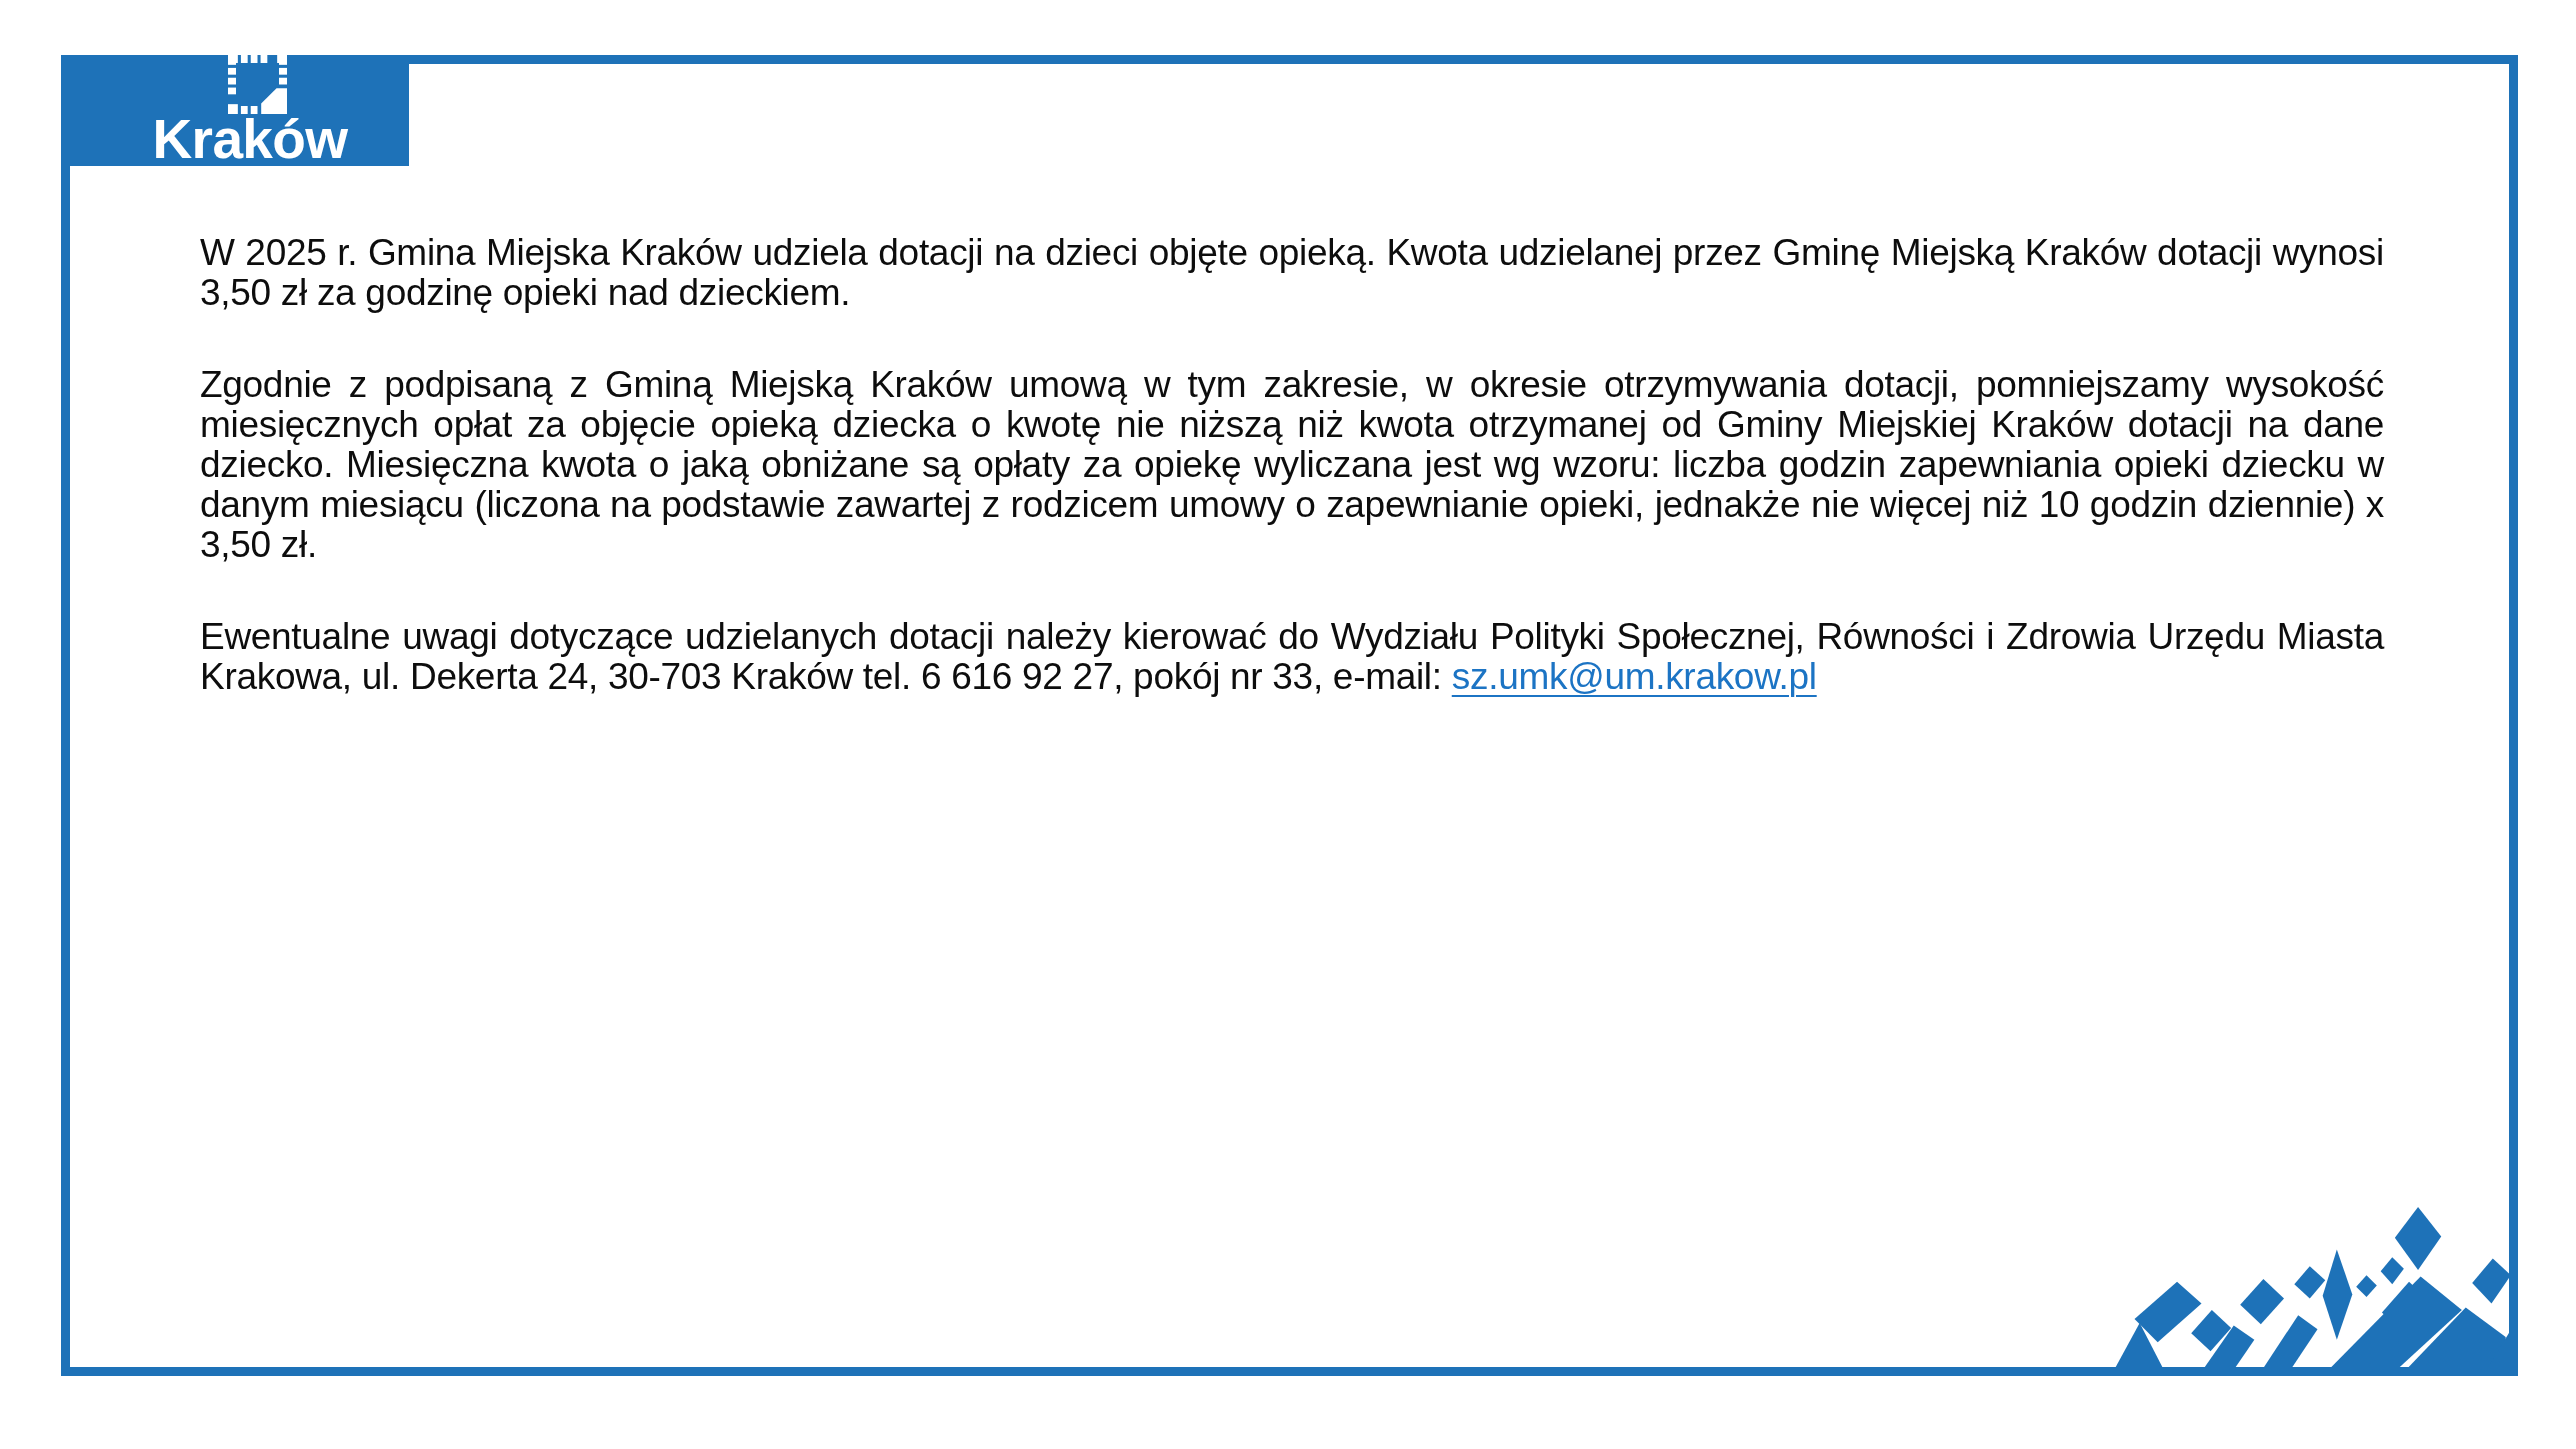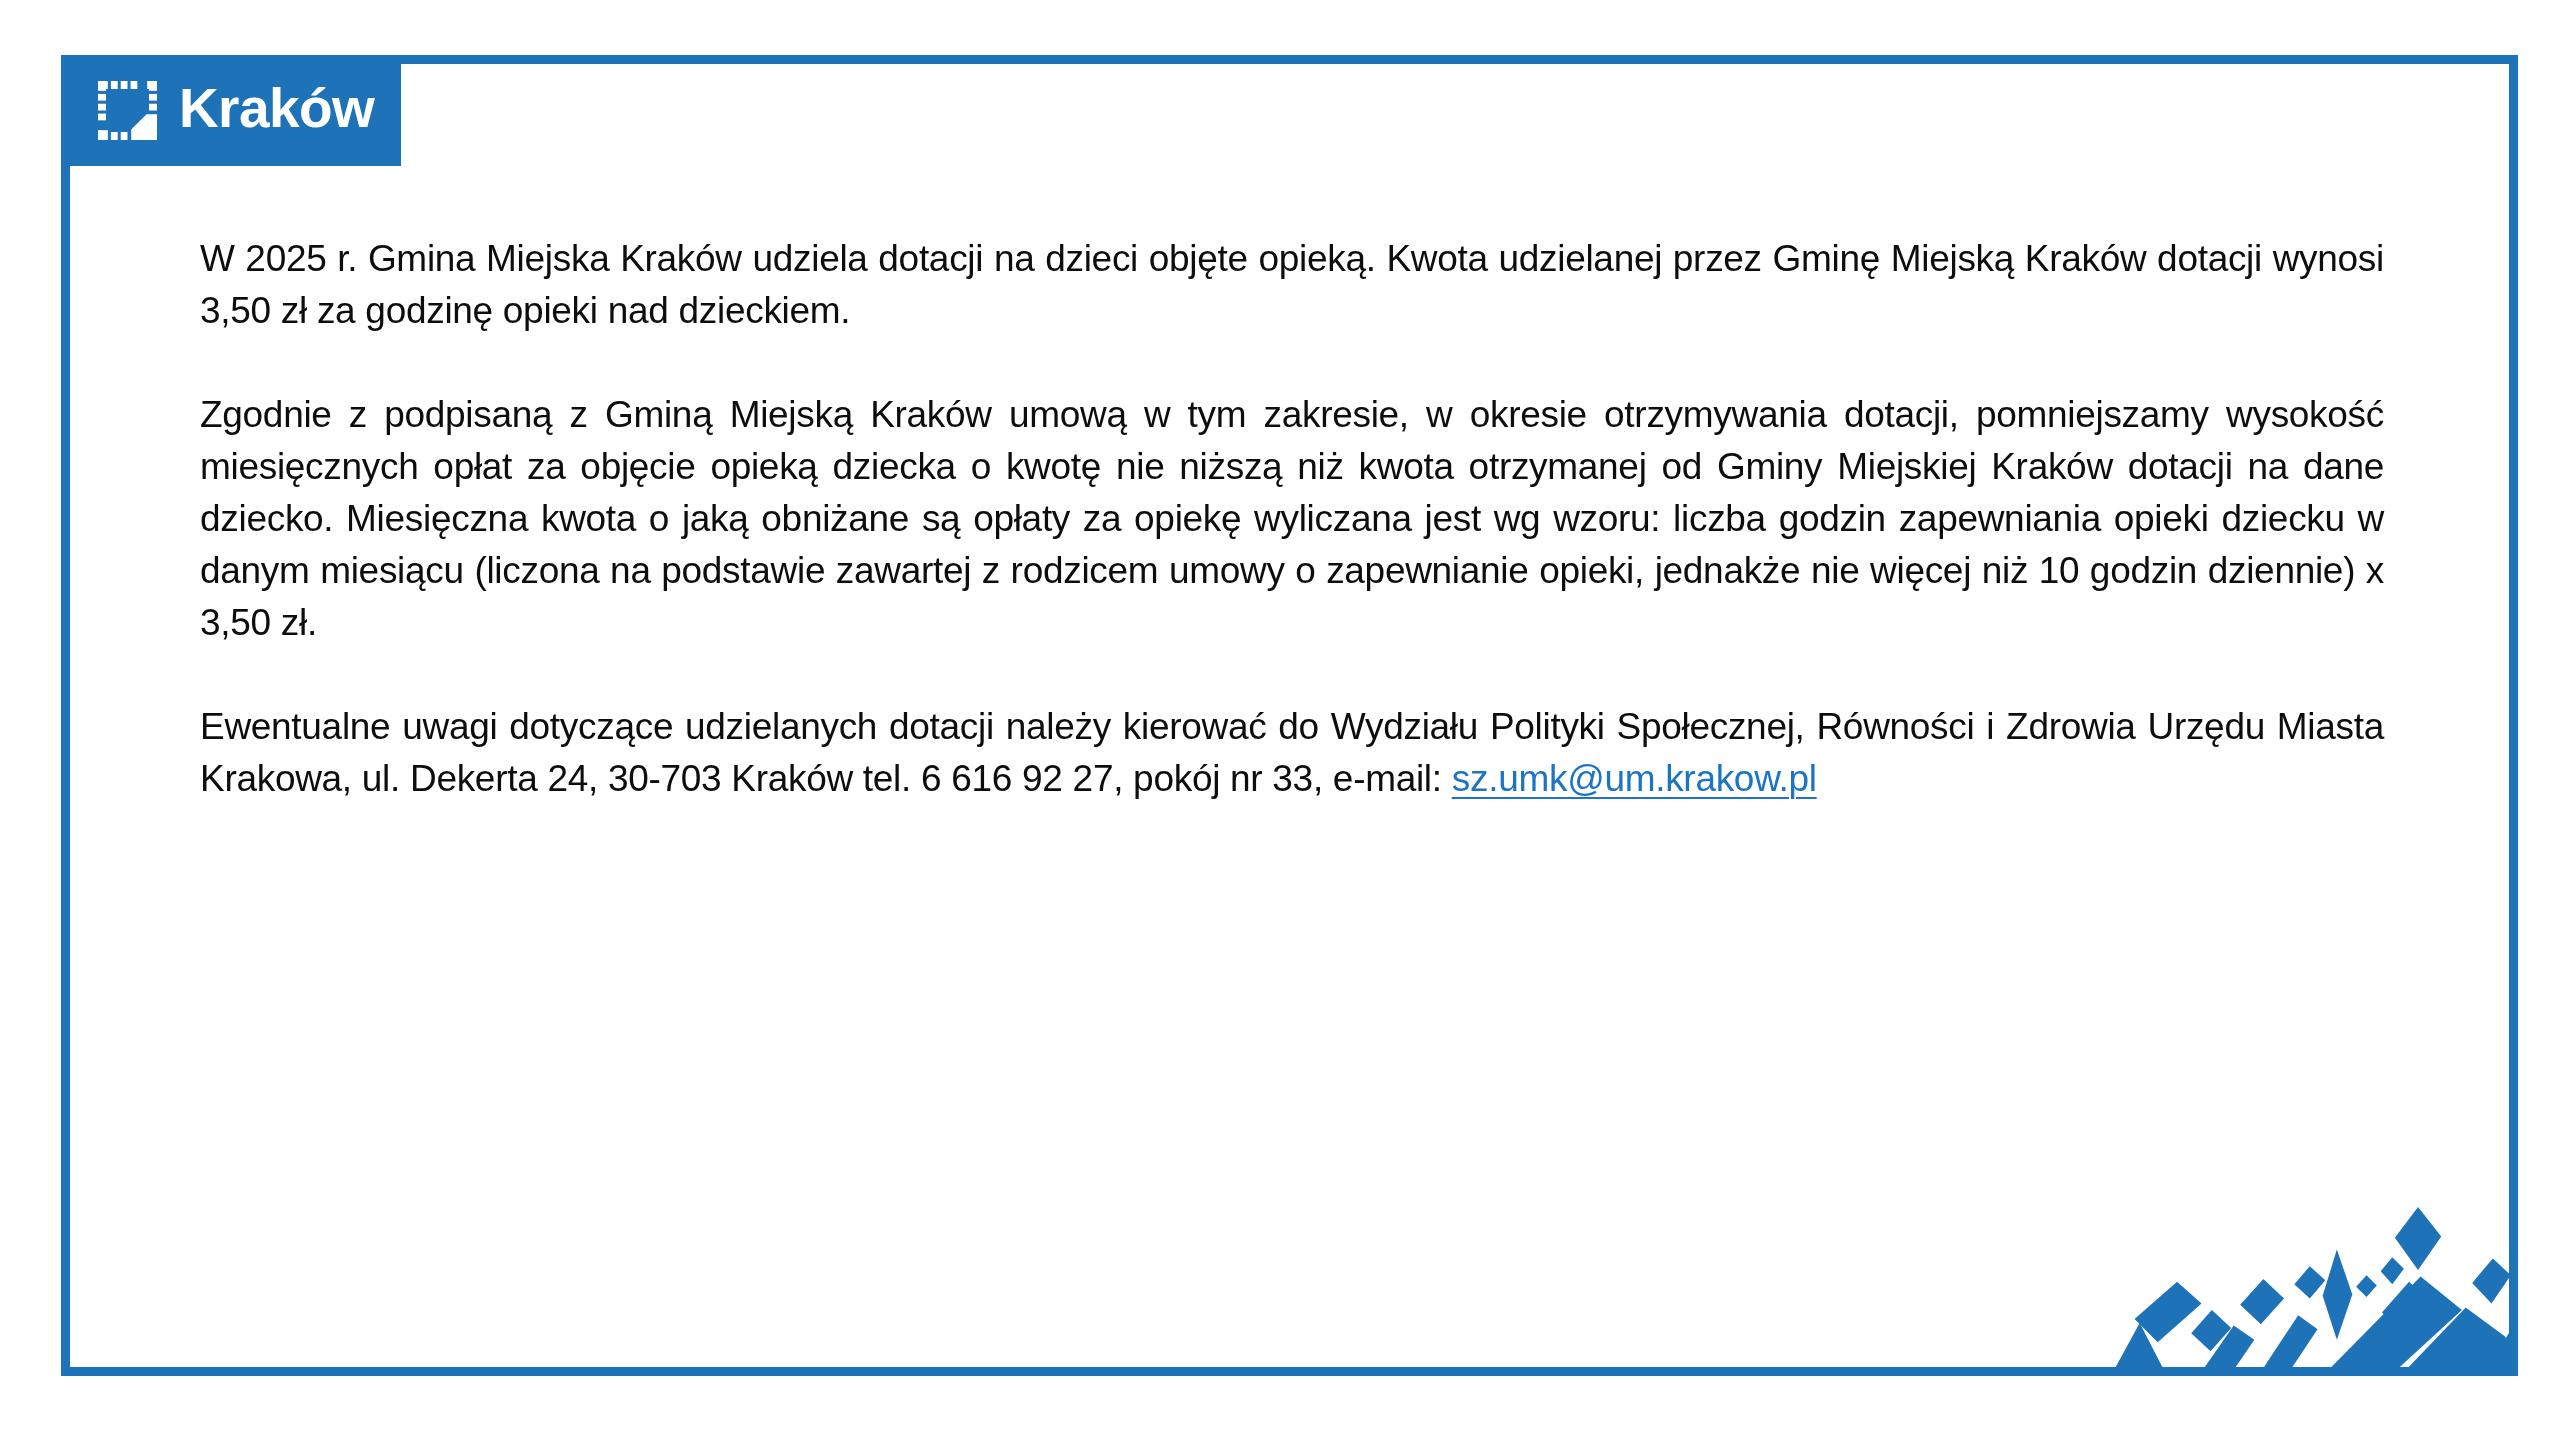--- a/index.html
+++ b/index.html
@@ -13,32 +13,32 @@
     --link:#1C74C4;
     --ink:#0d0d0d;
   }
   
   .frame{
     position:absolute;left:61px;top:55px;width:2457px;height:1321px;
     border:9.7px solid var(--brand);box-sizing:border-box;background:transparent;
   }
   
   .logo-box{
-    position:absolute;left:61px;top:55px;width:340px;height:111px;
-    background:var(--brand);display:flex;align-items:center;z-index:3;
+    position:absolute;left:69px;top:55px;width:340px;height:111px;
+    background:var(--brand);display:flex;align-items:center;z-index:3;flex-direction:column;
   }
   .logo-icon{width:59px;height:59px;margin-left:37px;flex:0 0 auto;}
   .logo-text{
     color:#ffffff;font-size:55px;font-weight:700;letter-spacing:-0.6px;
     margin-left:22px;line-height:1;transform:translateY(-1.9px);
   }
   
   .text-block{
     position:absolute;left:200px;top:233px;width:2184px;
-    color:var(--ink);font-size:37px;line-height:52px;letter-spacing:-0.3px;
+    color:var(--ink);font-size:37px;line-height:40px;letter-spacing:-0.3px;
     text-align:justify;z-index:2;
   }
   .text-block p{margin:0 0 52px 0;}
   .u{text-decoration:underline;text-decoration-thickness:1.9px;text-underline-offset:5.8px;}
   a.email{
     color:var(--link);
     text-decoration-thickness:1.9px;text-underline-offset:5.8px;cursor:pointer;
   }
   
   .mosaic{

